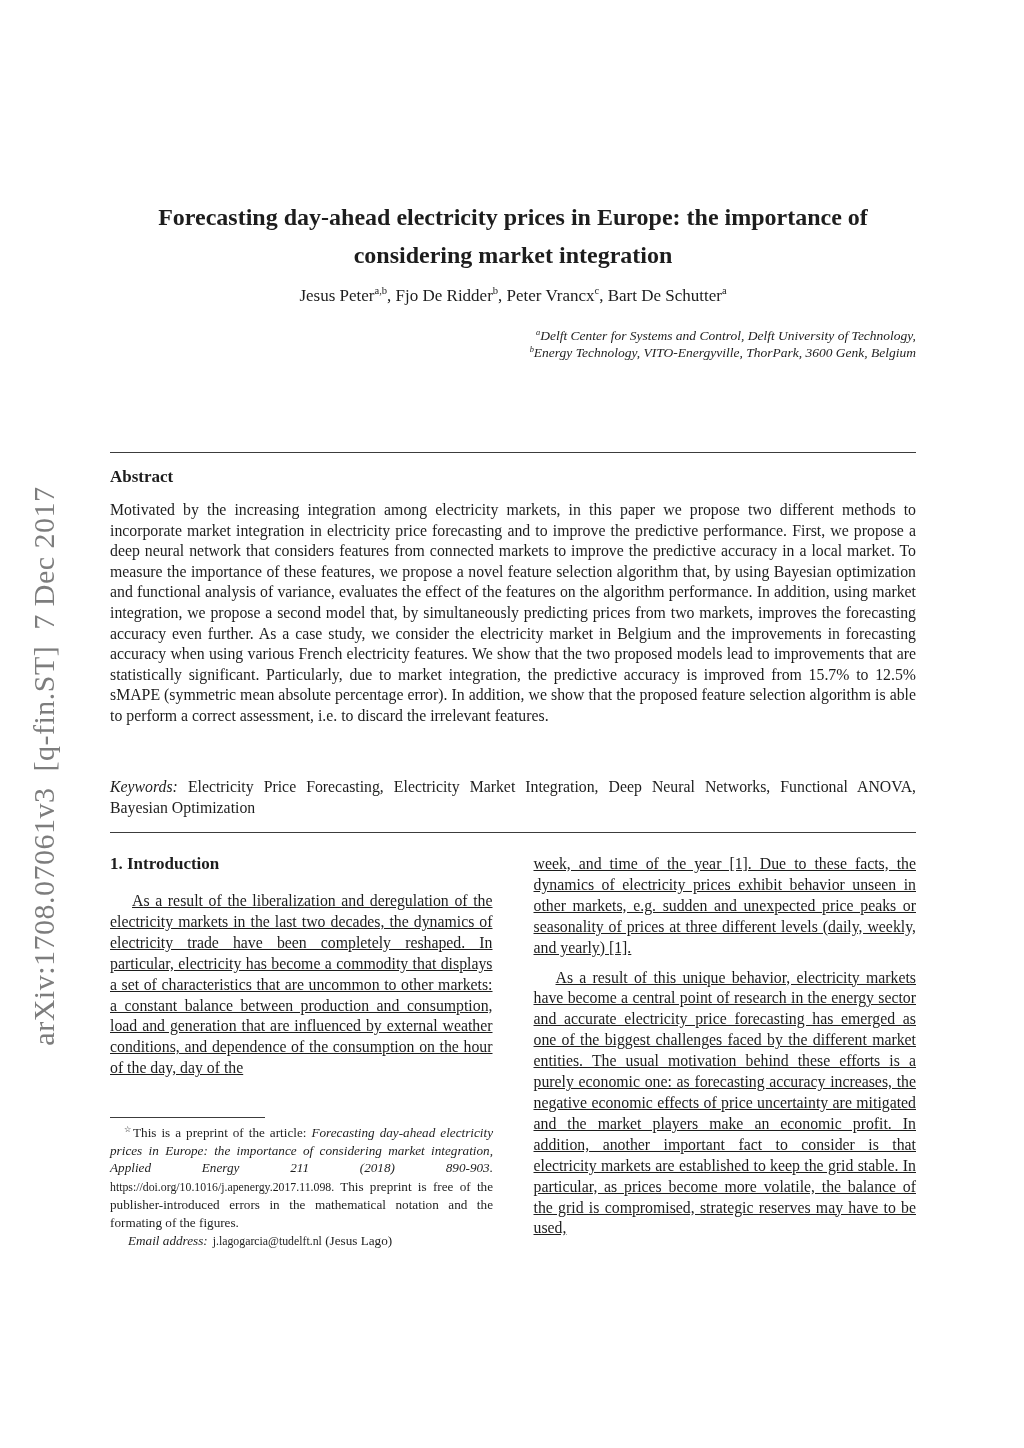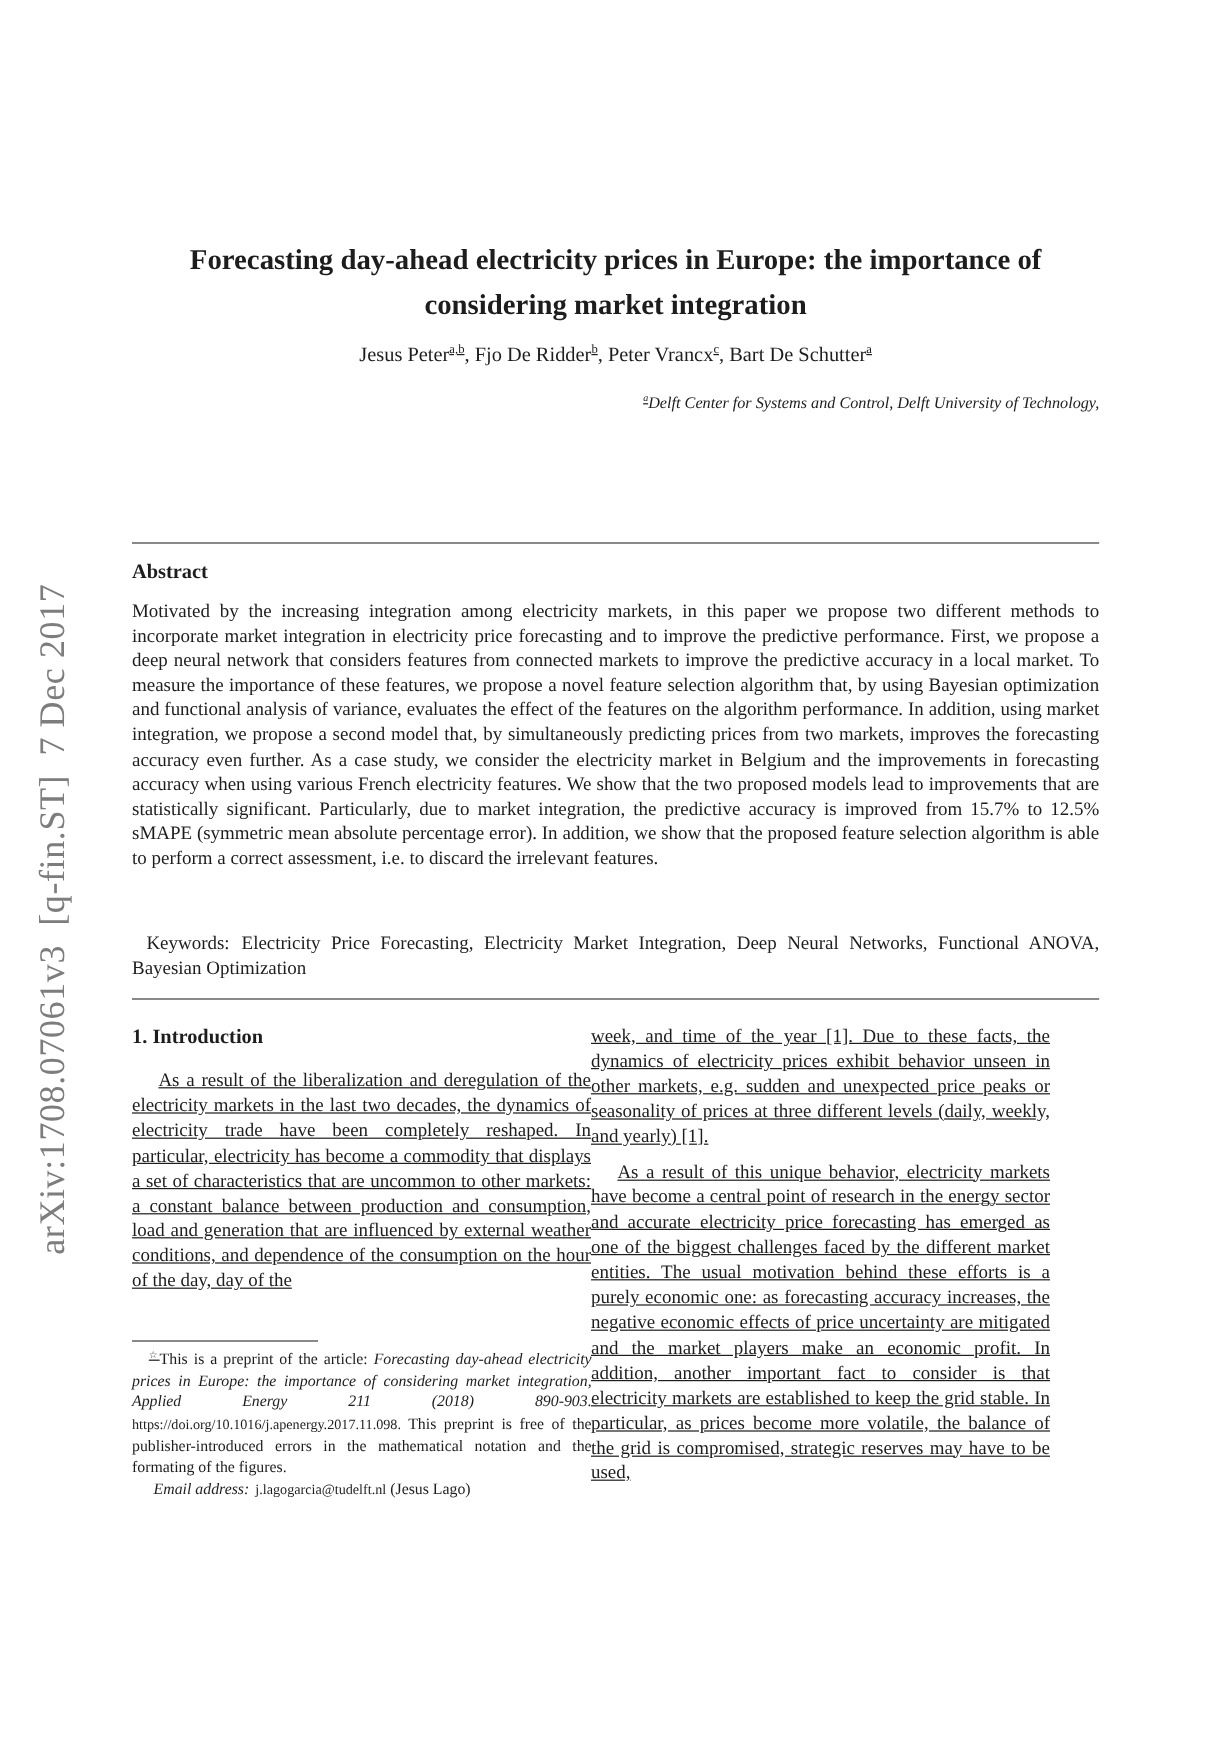--- a/index.html
+++ b/index.html
@@ -23,41 +23,41 @@
     color:#7d7d7d;
     white-space:pre;
     letter-spacing:0.5px;
   }
   .content { position:absolute; left:110px; width:806px; }
 
   .title-block { top:198px; text-align:center; }
   .title-block div { font-size:24px; line-height:38px; white-space:nowrap; }
 
   .author-line { top:286px; text-align:center; font-size:17px; }
-  sup { font-size:0.62em; vertical-align:super; line-height:0;text-decoration:underline; }
+  sup { font-size:0.62em; vertical-align:super; line-height:0; }
 
   .affiliations { top:327px; text-align:center; font-style:italic; font-size:13.5px; }
   .affiliations div { line-height:17px; }
 
   .rule { position:absolute; left:110px; width:806px; height:0; border-top:1.6px solid #3c3c3c; }
   .rule-top { top:452px; }
   .rule-bottom { top:832px; }
 
   .abstract-heading { top:467px; font-weight:bold; font-size:17px; }
   .abstract-text {
     top:500px; text-align:justify;
     font-size:15.8px; line-height:20.6px;
   }
   .keywords {
     top:777px; text-align:justify;
     font-size:15.8px; line-height:20.6px;
   }
-  .kw-label { margin-right:10px;margin-left:12px; }
+  .kw-label { font-style:italic; margin-right:10px; }
 
-  .columns { top:854px; display:flex; }
+  .columns { top:854px; display:flex; gap:41px; }
   .col { width:382.5px; }
   .section-heading { font-weight:bold; font-size:17px; margin-bottom:17px; }
   .col p {
     text-align:justify;
     font-size:15.8px; line-height:20.9px;text-decoration:underline;
   }
   .indent { text-indent:22px; }
   .para-gap { margin-top:9px; }
 
   .footnote {
@@ -81,20 +81,21 @@
 
   <h1 class="content title-block" style="position:absolute;">
       <div>Forecasting day-ahead electricity prices in Europe: the importance of</div>
       <div>considering market integration</div>
     </h1>
 
   <div class="content author-line" style="position:absolute;"><span>Jesus Peter</span><sup>a,b</sup><span>, </span><span>Fjo De Ridder</span><sup>b</sup><span>, </span><span>Peter Vrancx</span><sup>c</sup><span>, </span><span>Bart De Schutter</span><sup>a</sup><span></span></div>
 
   <div class="content affiliations" style="position:absolute;text-align:right;">
       <div><sup>a</sup><span>Delft Center for Systems and Control, Delft University of Technology,</span></div>
+      <div><sup>b</sup><span>Energy Technology, VITO-Energyville, ThorPark, 3600 Genk, Belgium</span></div>
     </div>
 
   <div class="rule rule-top"></div>
 
   <div class="content abstract-heading" style="position:absolute;">Abstract</div>
 
   <div class="content abstract-text" style="position:absolute;">Motivated by the increasing integration among electricity markets, in this paper we propose two different methods to incorporate market integration in electricity price forecasting and to improve the predictive performance. First, we propose a deep neural network that considers features from connected markets to improve the predictive accuracy in a local market. To measure the importance of these features, we propose a novel feature selection algorithm that, by using Bayesian optimization and functional analysis of variance, evaluates the effect of the features on the algorithm performance. In addition, using market integration, we propose a second model that, by simultaneously predicting prices from two markets, improves the forecasting accuracy even further. As a case study, we consider the electricity market in Belgium and the improvements in forecasting accuracy when using various French electricity features. We show that the two proposed models lead to improvements that are statistically significant. Particularly, due to market integration, the predictive accuracy is improved from 15.7% to 12.5% sMAPE (symmetric mean absolute percentage error). In addition, we show that the proposed feature selection algorithm is able to perform a correct assessment, i.e. to discard the irrelevant features.</div>
 
   <div class="content keywords" style="position:absolute;">
     <span class="kw-label">Keywords:</span><span>Electricity Price Forecasting, Electricity Market Integration, Deep Neural Networks, Functional ANOVA, Bayesian Optimization</span>

